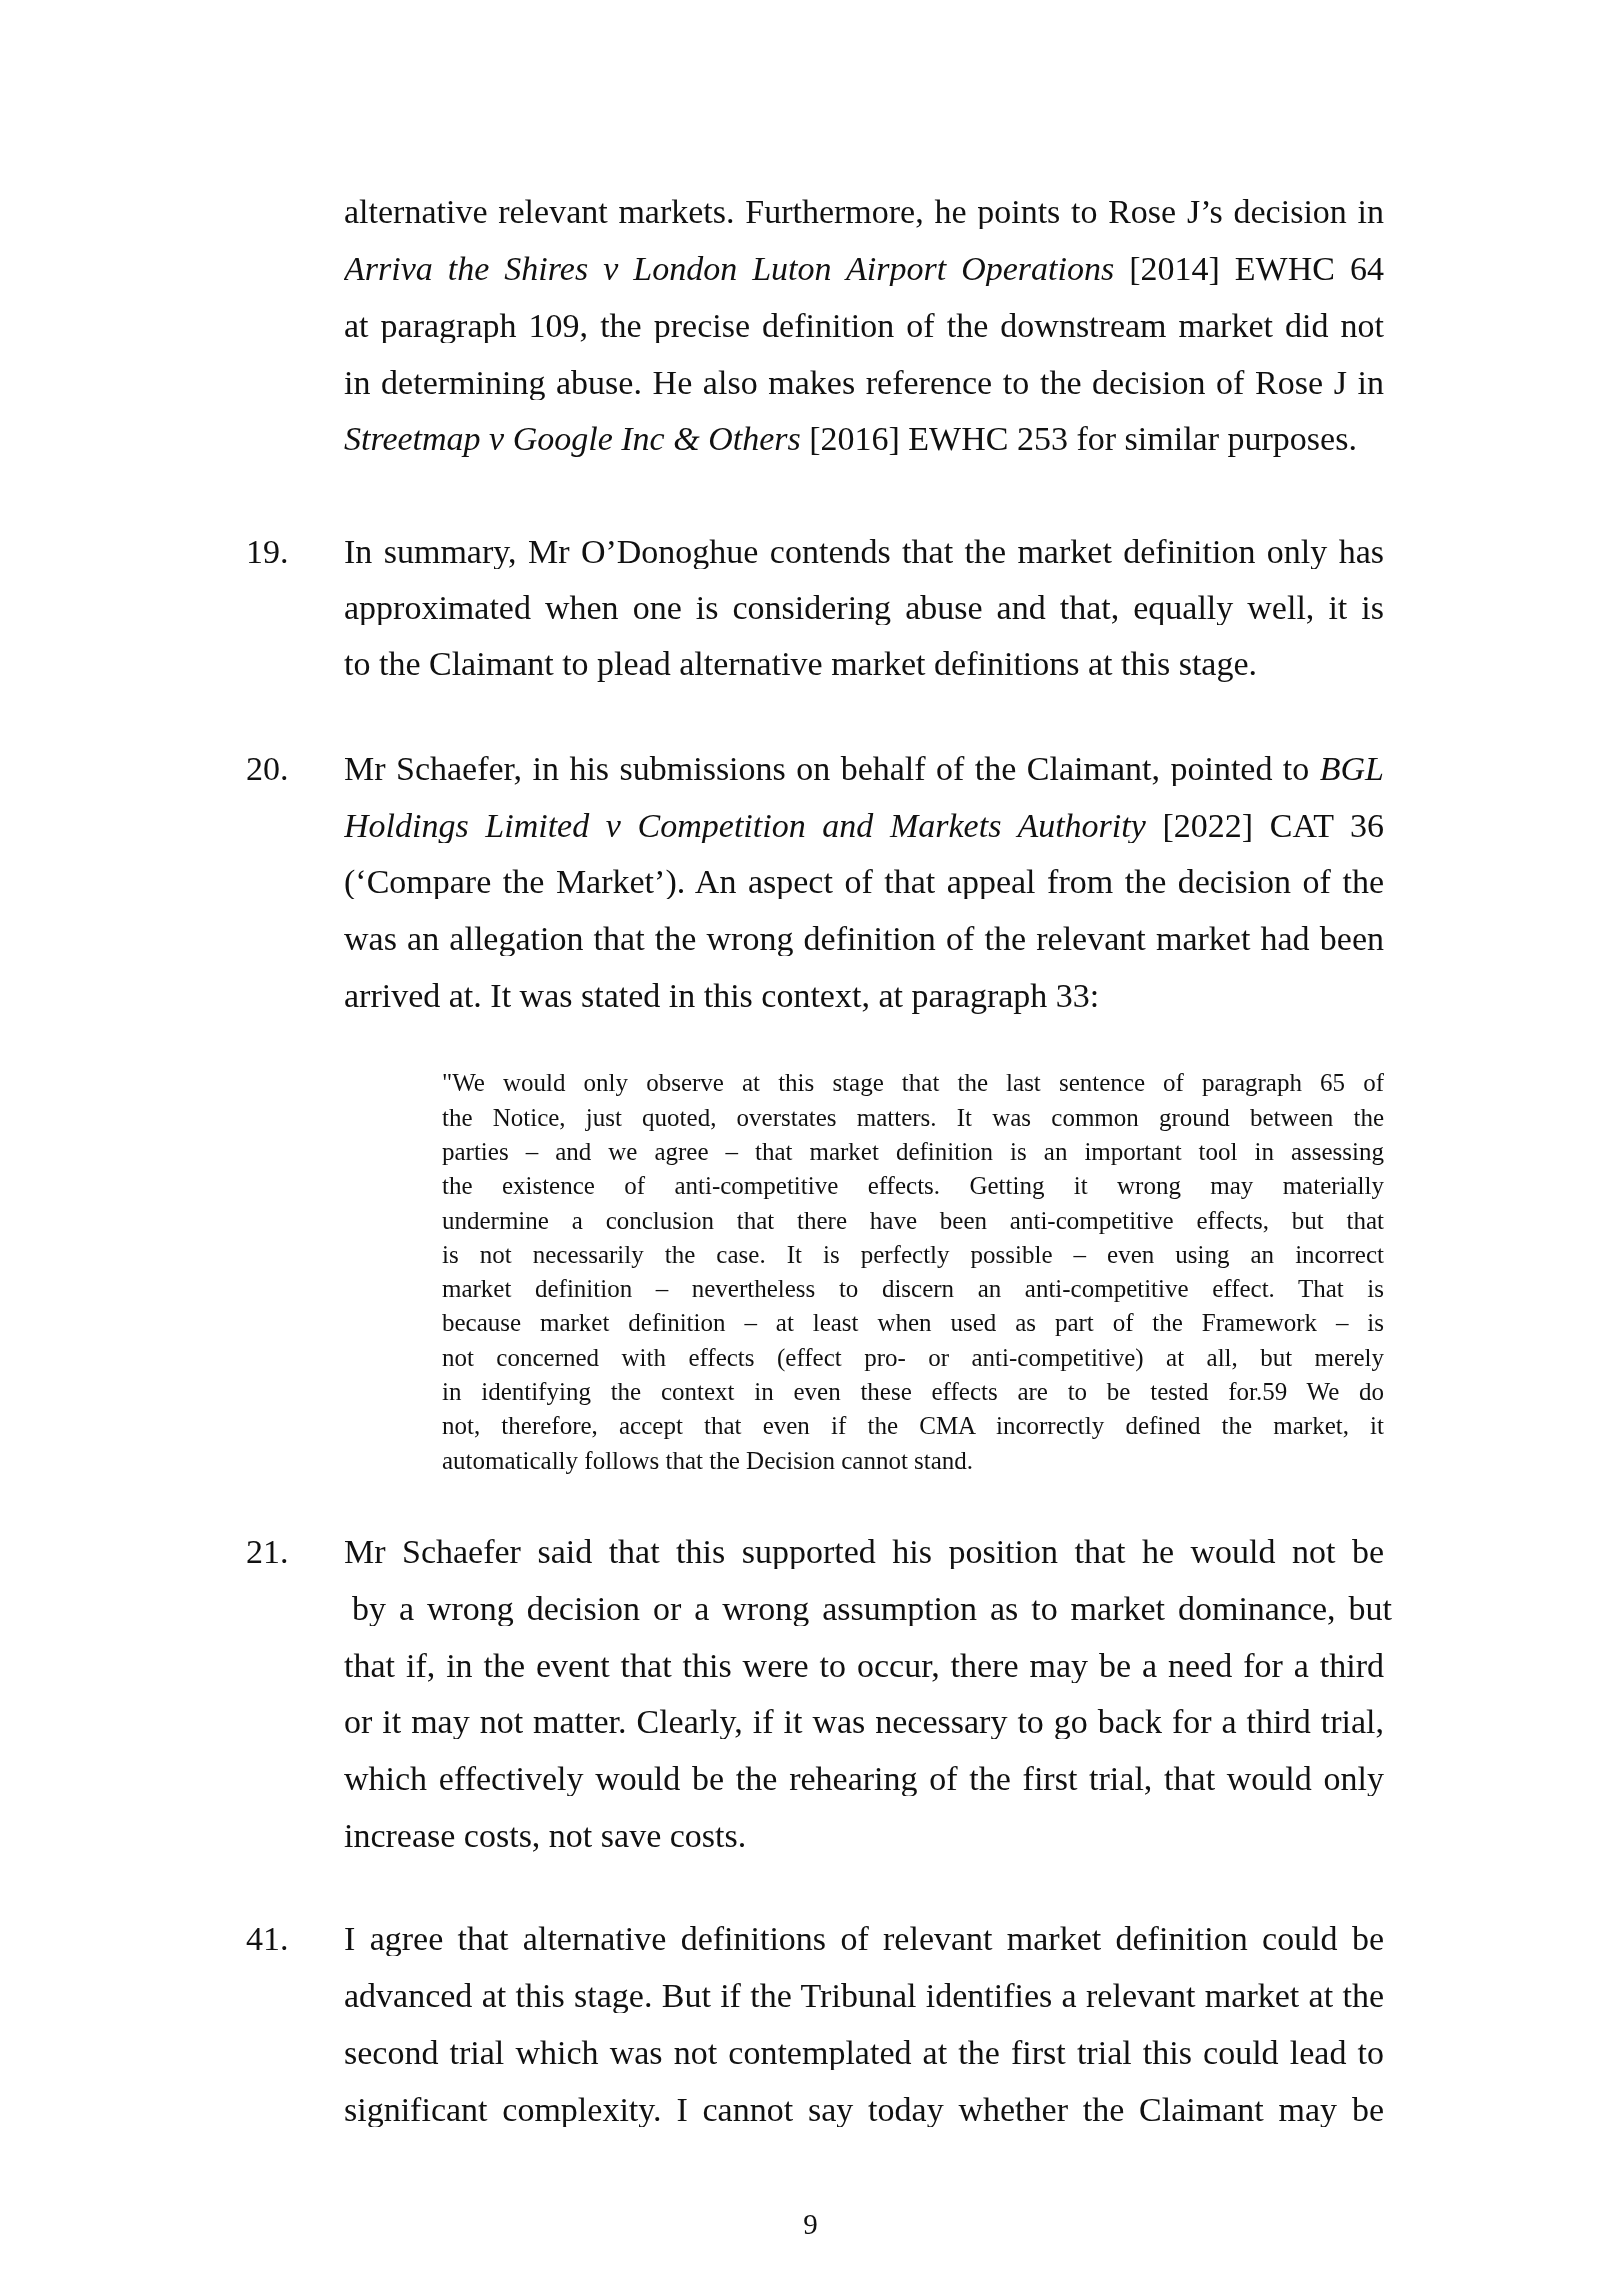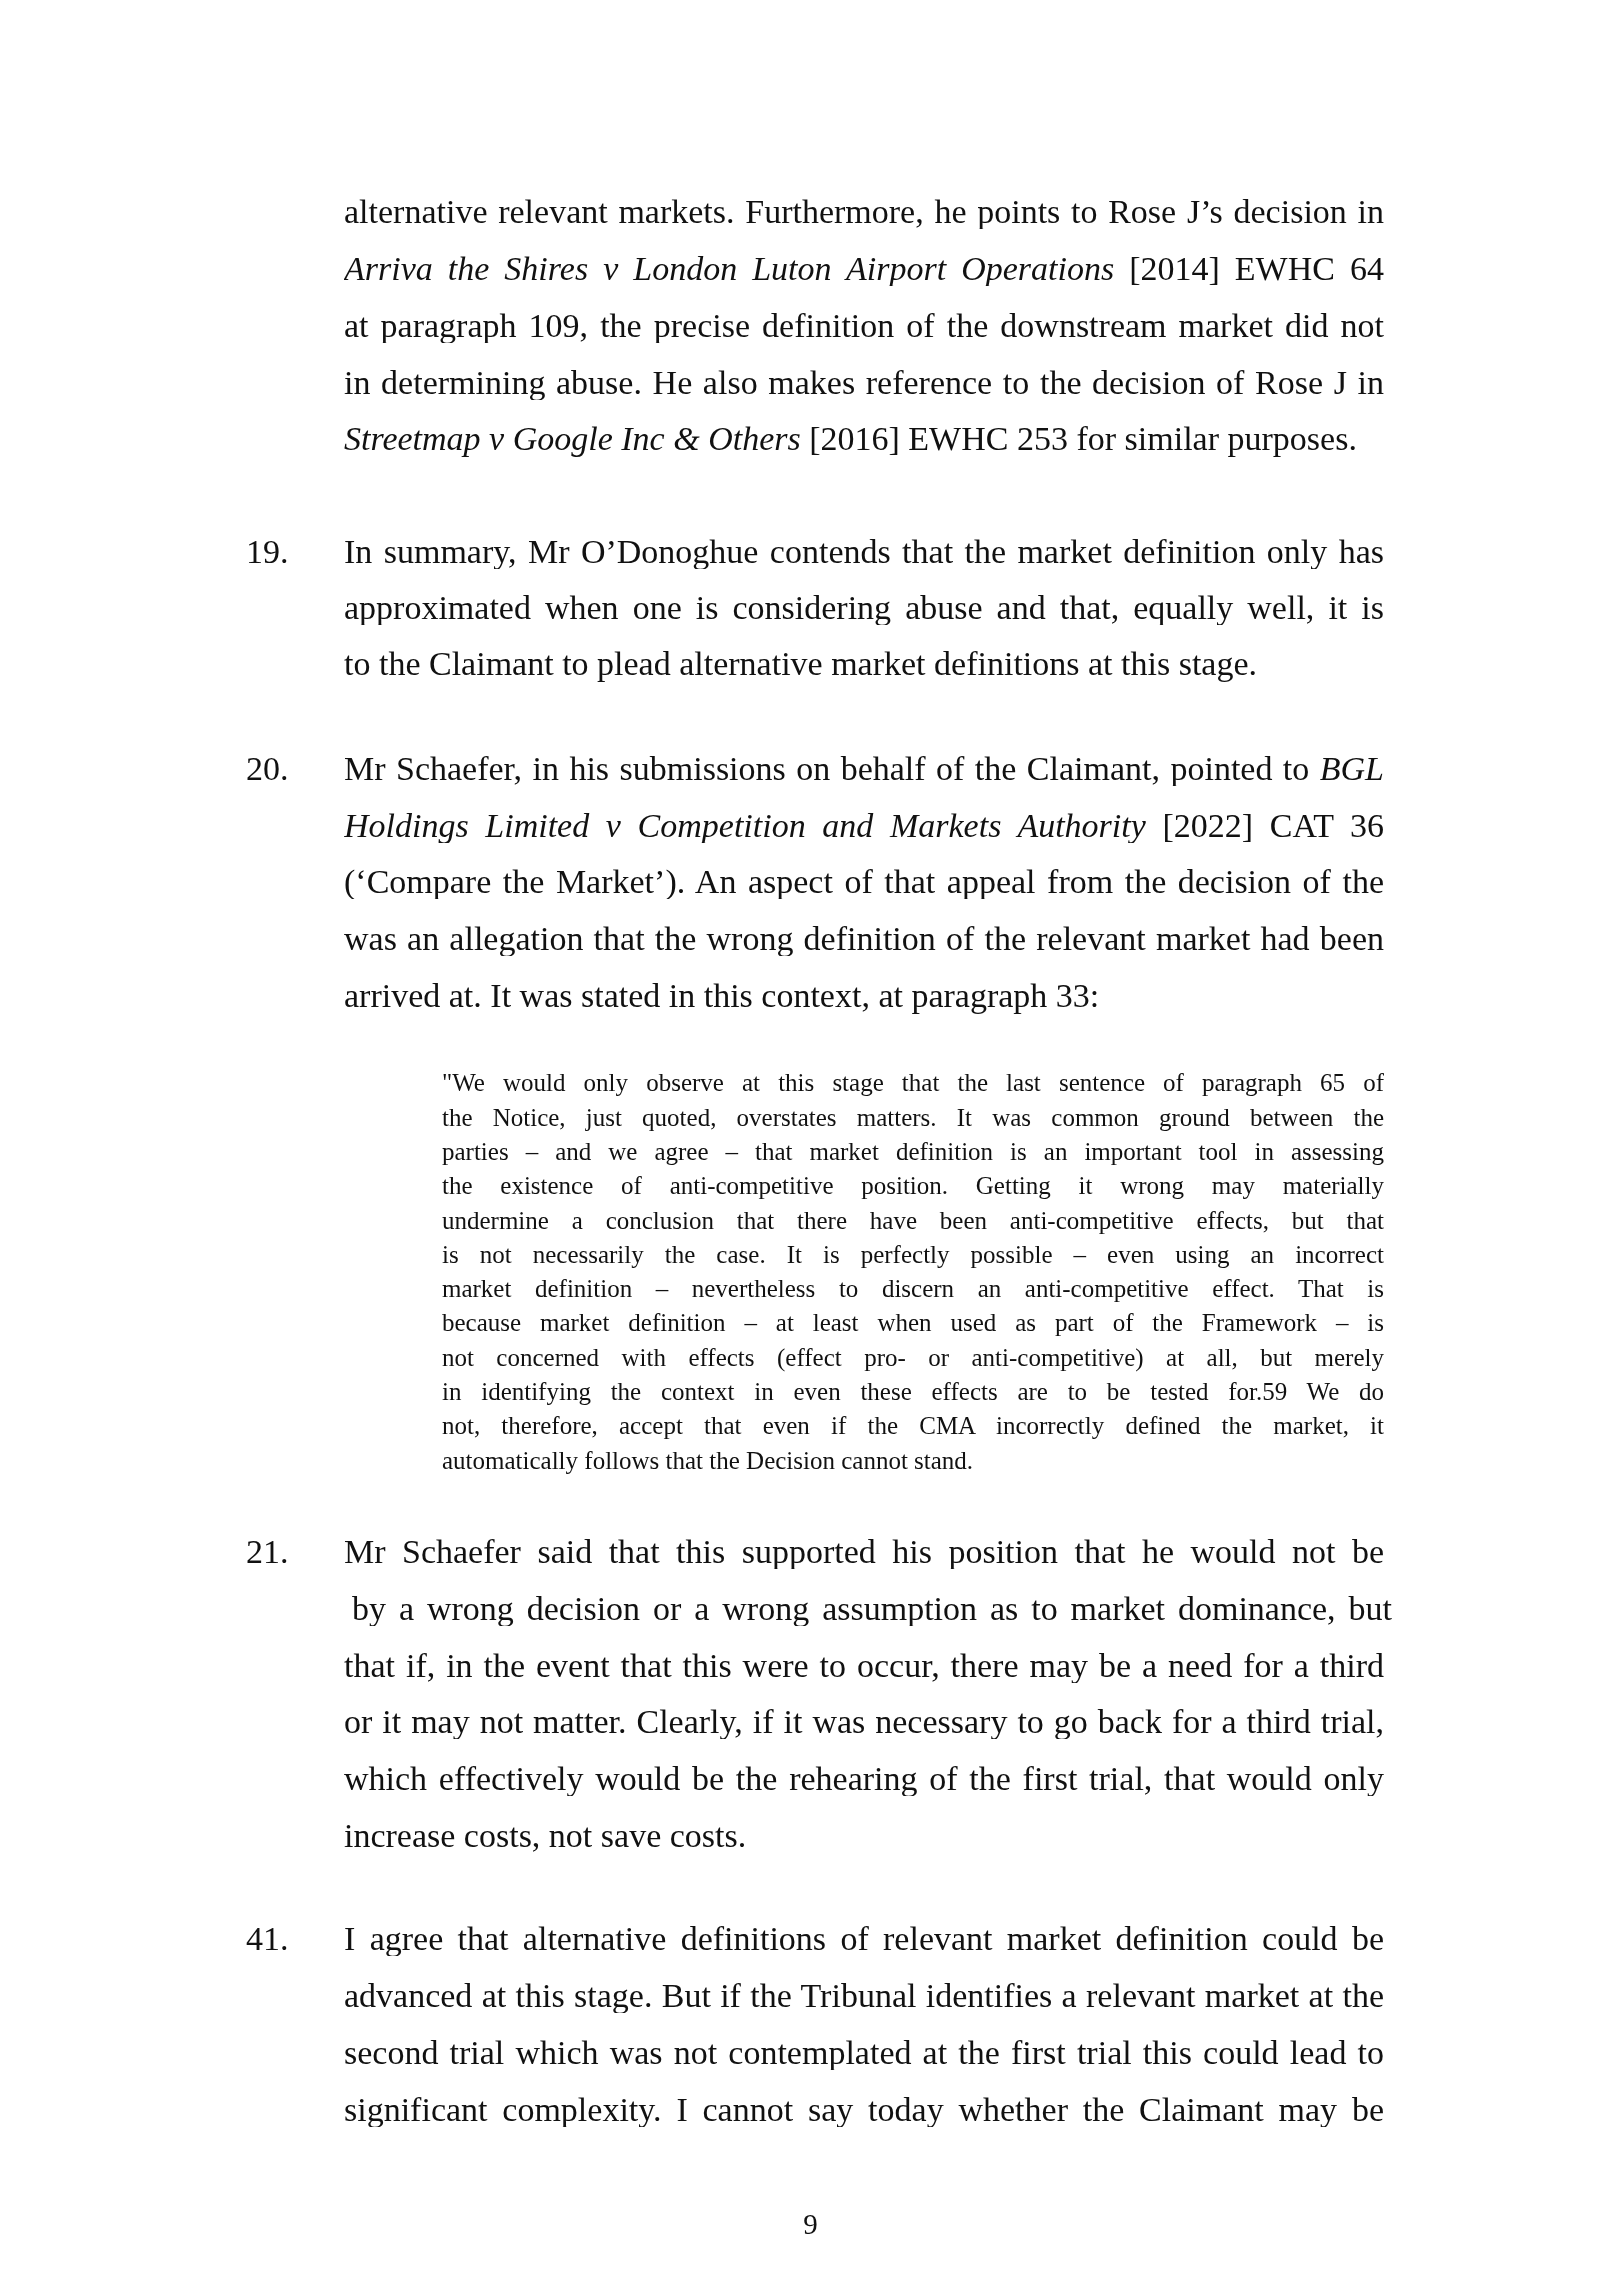--- a/index.html
+++ b/index.html
@@ -41,21 +41,21 @@
     <div class="ln" style="top: 808px; white-space: normal; height: 35px; overflow: hidden;"><i>Holdings Limited v Competition and Markets Authority</i><span> [2022] CAT 36</span></div>
     <div class="ln" style="top: 864px; white-space: normal; height: 35px; overflow: hidden;">(‘Compare the Market’).  An aspect of that appeal from the decision of the CMA</div>
     <div class="ln" style="top: 921px; white-space: normal; height: 35px; overflow: hidden;">was an allegation that the wrong definition of the relevant market had been</div>
     <div class="ln last" style="top:978px">arrived at. It was stated in this context, at paragraph 33:</div>
   </div>
 
   <div>
     <div class="q" style="top: 1068px; white-space: normal; height: 29px; overflow: hidden;">"We would only observe at this stage that the last sentence of paragraph 65 of</div>
     <div class="q" style="top: 1103px; white-space: normal; height: 29px; overflow: hidden;">the Notice, just quoted, overstates matters. It was common ground between the</div>
     <div class="q" style="top: 1137px; white-space: normal; height: 29px; overflow: hidden;">parties – and we agree – that market definition is an important tool in assessing</div>
-    <div class="q" style="top: 1171px; white-space: normal; height: 29px; overflow: hidden;">the existence of anti-competitive position. Getting it wrong may materially</div>
+    <div class="q" style="top: 1171px; white-space: normal; height: 29px; overflow: hidden;">the existence of anti-competitive effects. Getting it wrong may materially</div>
     <div class="q" style="top: 1206px; white-space: normal; height: 29px; overflow: hidden;">undermine a conclusion that there have been anti-competitive effects, but that</div>
     <div class="q" style="top: 1240px; white-space: normal; height: 29px; overflow: hidden;">is not necessarily the case. It is perfectly possible – even using an incorrect</div>
     <div class="q" style="top: 1274px; white-space: normal; height: 29px; overflow: hidden;">market definition – nevertheless to discern an anti-competitive effect. That is</div>
     <div class="q" style="top: 1308px; white-space: normal; height: 29px; overflow: hidden;">because market definition – at least when used as part of the Framework – is</div>
     <div class="q" style="top: 1343px; white-space: normal; height: 29px; overflow: hidden;">not concerned with effects (effect pro- or anti-competitive) at all, but merely</div>
     <div class="q" style="top: 1377px; white-space: normal; height: 29px; overflow: hidden;">in identifying the context in even these effects are to be tested for.59 We do</div>
     <div class="q" style="top: 1411px; white-space: normal; height: 29px; overflow: hidden;">not, therefore, accept that even if the CMA incorrectly defined the market, it</div>
     <div class="q last" style="top:1446px">automatically follows that the Decision cannot stand.</div>
   </div>
 

